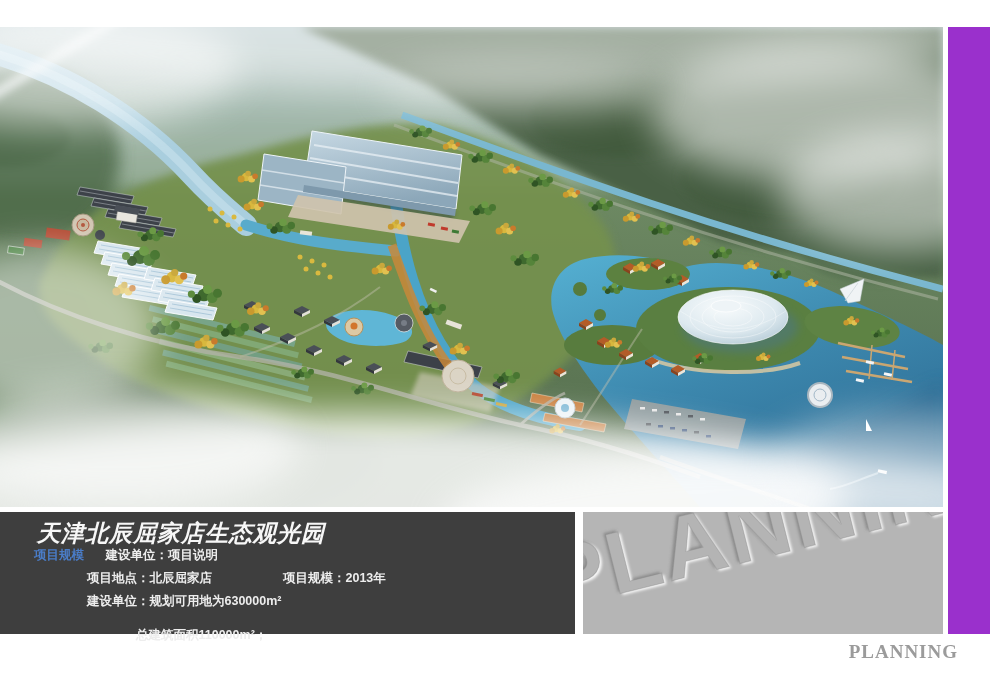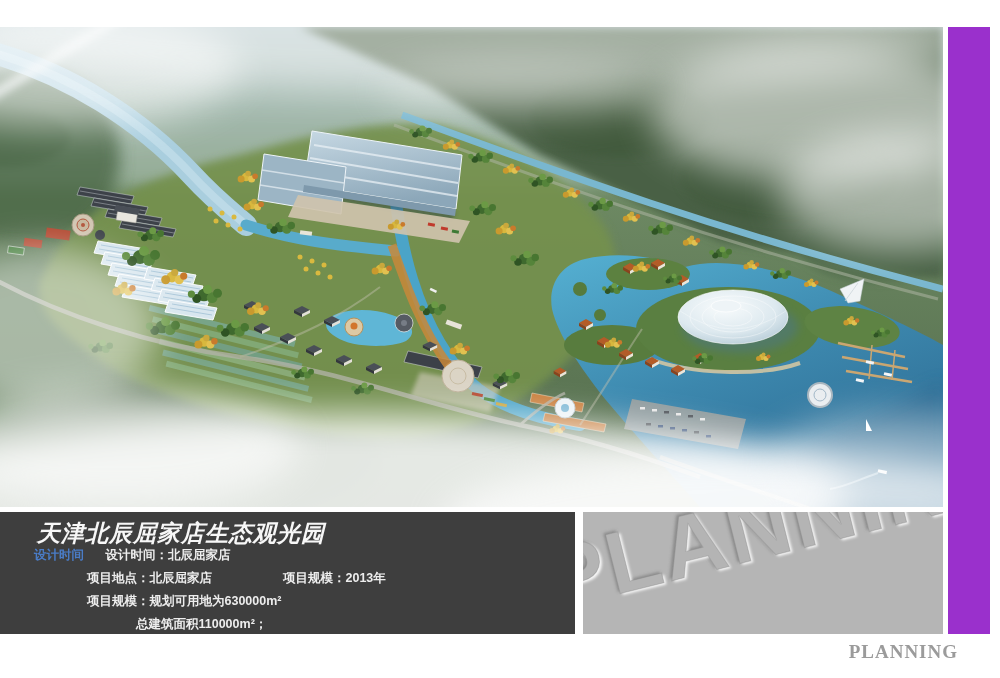--- a/index.html
+++ b/index.html
@@ -13,21 +13,21 @@
 
   .panel-dark{position:absolute;left:0;top:512px;width:575px;height:122px;background:#3e3e3e;color:#ededed;}
   .panel-dark .title{position:absolute;left:37px;top:6px;font-size:23px;font-weight:700;color:#f7f7f7;letter-spacing:1px;margin:0;font-style:italic;}
   .row{position:absolute;font-size:12.5px;font-weight:700;white-space:nowrap;}
   .tag{color:#4a7cc7;}
   .r1{left:34px;top:35px;}
   .r1 .val{margin-left:18px;color:#ededed;}
   .r2a{left:87px;top:58px;}
   .r2b{left:283px;top:58px;}
   .r3{left:87px;top:81px;}
-  .r4{left:136px;top:104px;}
+  .r4{left:136px;top:115px;}
 
   .panel-gray{position:absolute;left:583px;top:512px;width:360px;height:122px;background:#b5b5b5;overflow:hidden;}
   .wm{position:absolute;left:-28px;top:14px;width:520px;
       font-size:88px;font-weight:700;letter-spacing:3px;line-height:1;
       color:#b4b4b4;transform:rotate(-14deg);transform-origin:40px 80px;
       text-shadow:2px 2px 3px rgba(255,255,255,0.95), -2px -2px 3px rgba(105,105,105,0.55);
       -webkit-text-stroke:1px rgba(128,128,128,0.35);}
 
   .footer-brand{position:absolute;left:828px;top:641px;width:130px;text-align:right;
       font-family:"Liberation Serif","DejaVu Serif",serif;font-weight:700;
@@ -400,26 +400,26 @@
         <ellipse cx="120" cy="420" rx="180" ry="60" opacity="0.6" filter="url(#b18)"></ellipse>
       </g>
     </svg>
   </div>
 
   <div class="purple-bar"></div>
 
   <div class="panel-dark">
     <h1 class="title">天津北辰屈家店生态观光园</h1>
     <div class="row r1">
-      <span class="tag">设计时间</span>
-      <span class="val">设计时间：北辰屈家店</span>
+      <span class="tag">项目规模</span>
+      <span class="val">建设单位：项目说明</span>
     </div>
     <div class="row r2a">项目地点：北辰屈家店</div>
     <div class="row r2b">项目规模：2013年</div>
-    <div class="row r3">项目规模：规划可用地为630000m²</div>
+    <div class="row r3">建设单位：规划可用地为630000m²</div>
     <div class="row r4">总建筑面积110000m²；</div>
   </div>
 
   <div class="panel-gray">
     <div class="wm">PLANNING</div>
   </div>
 
   <div class="footer-brand">PLANNING</div>
 
 </div>

